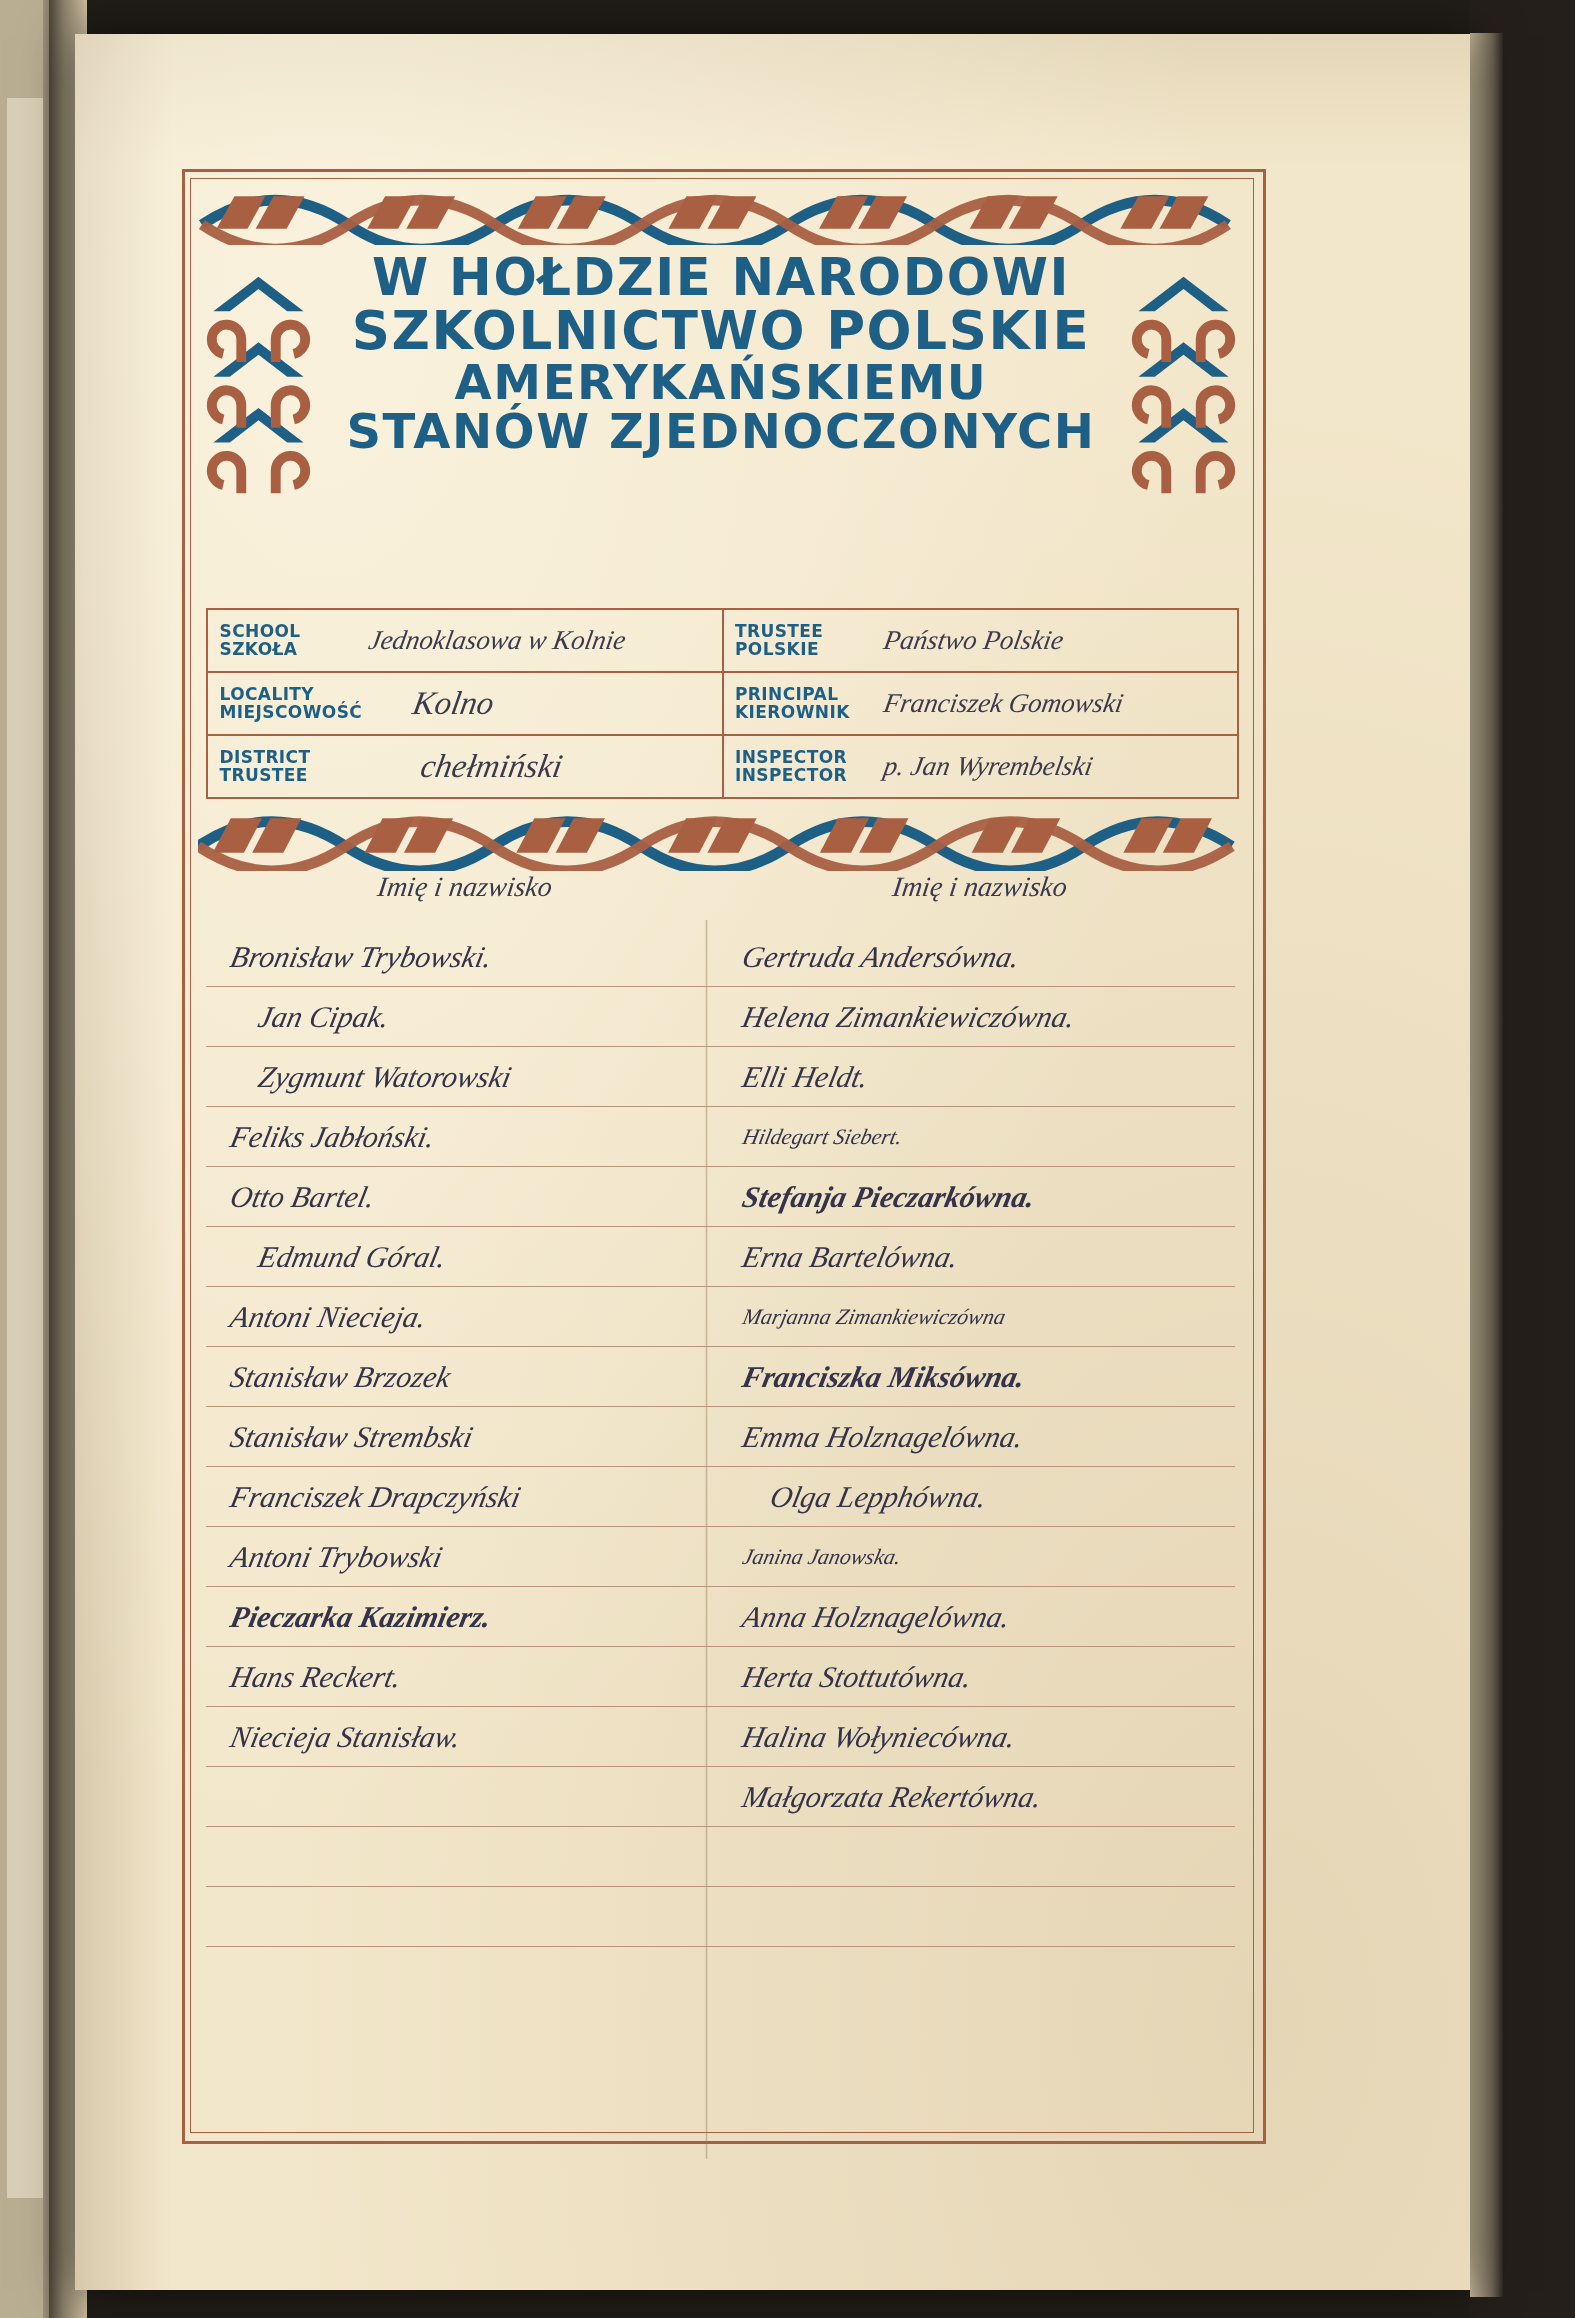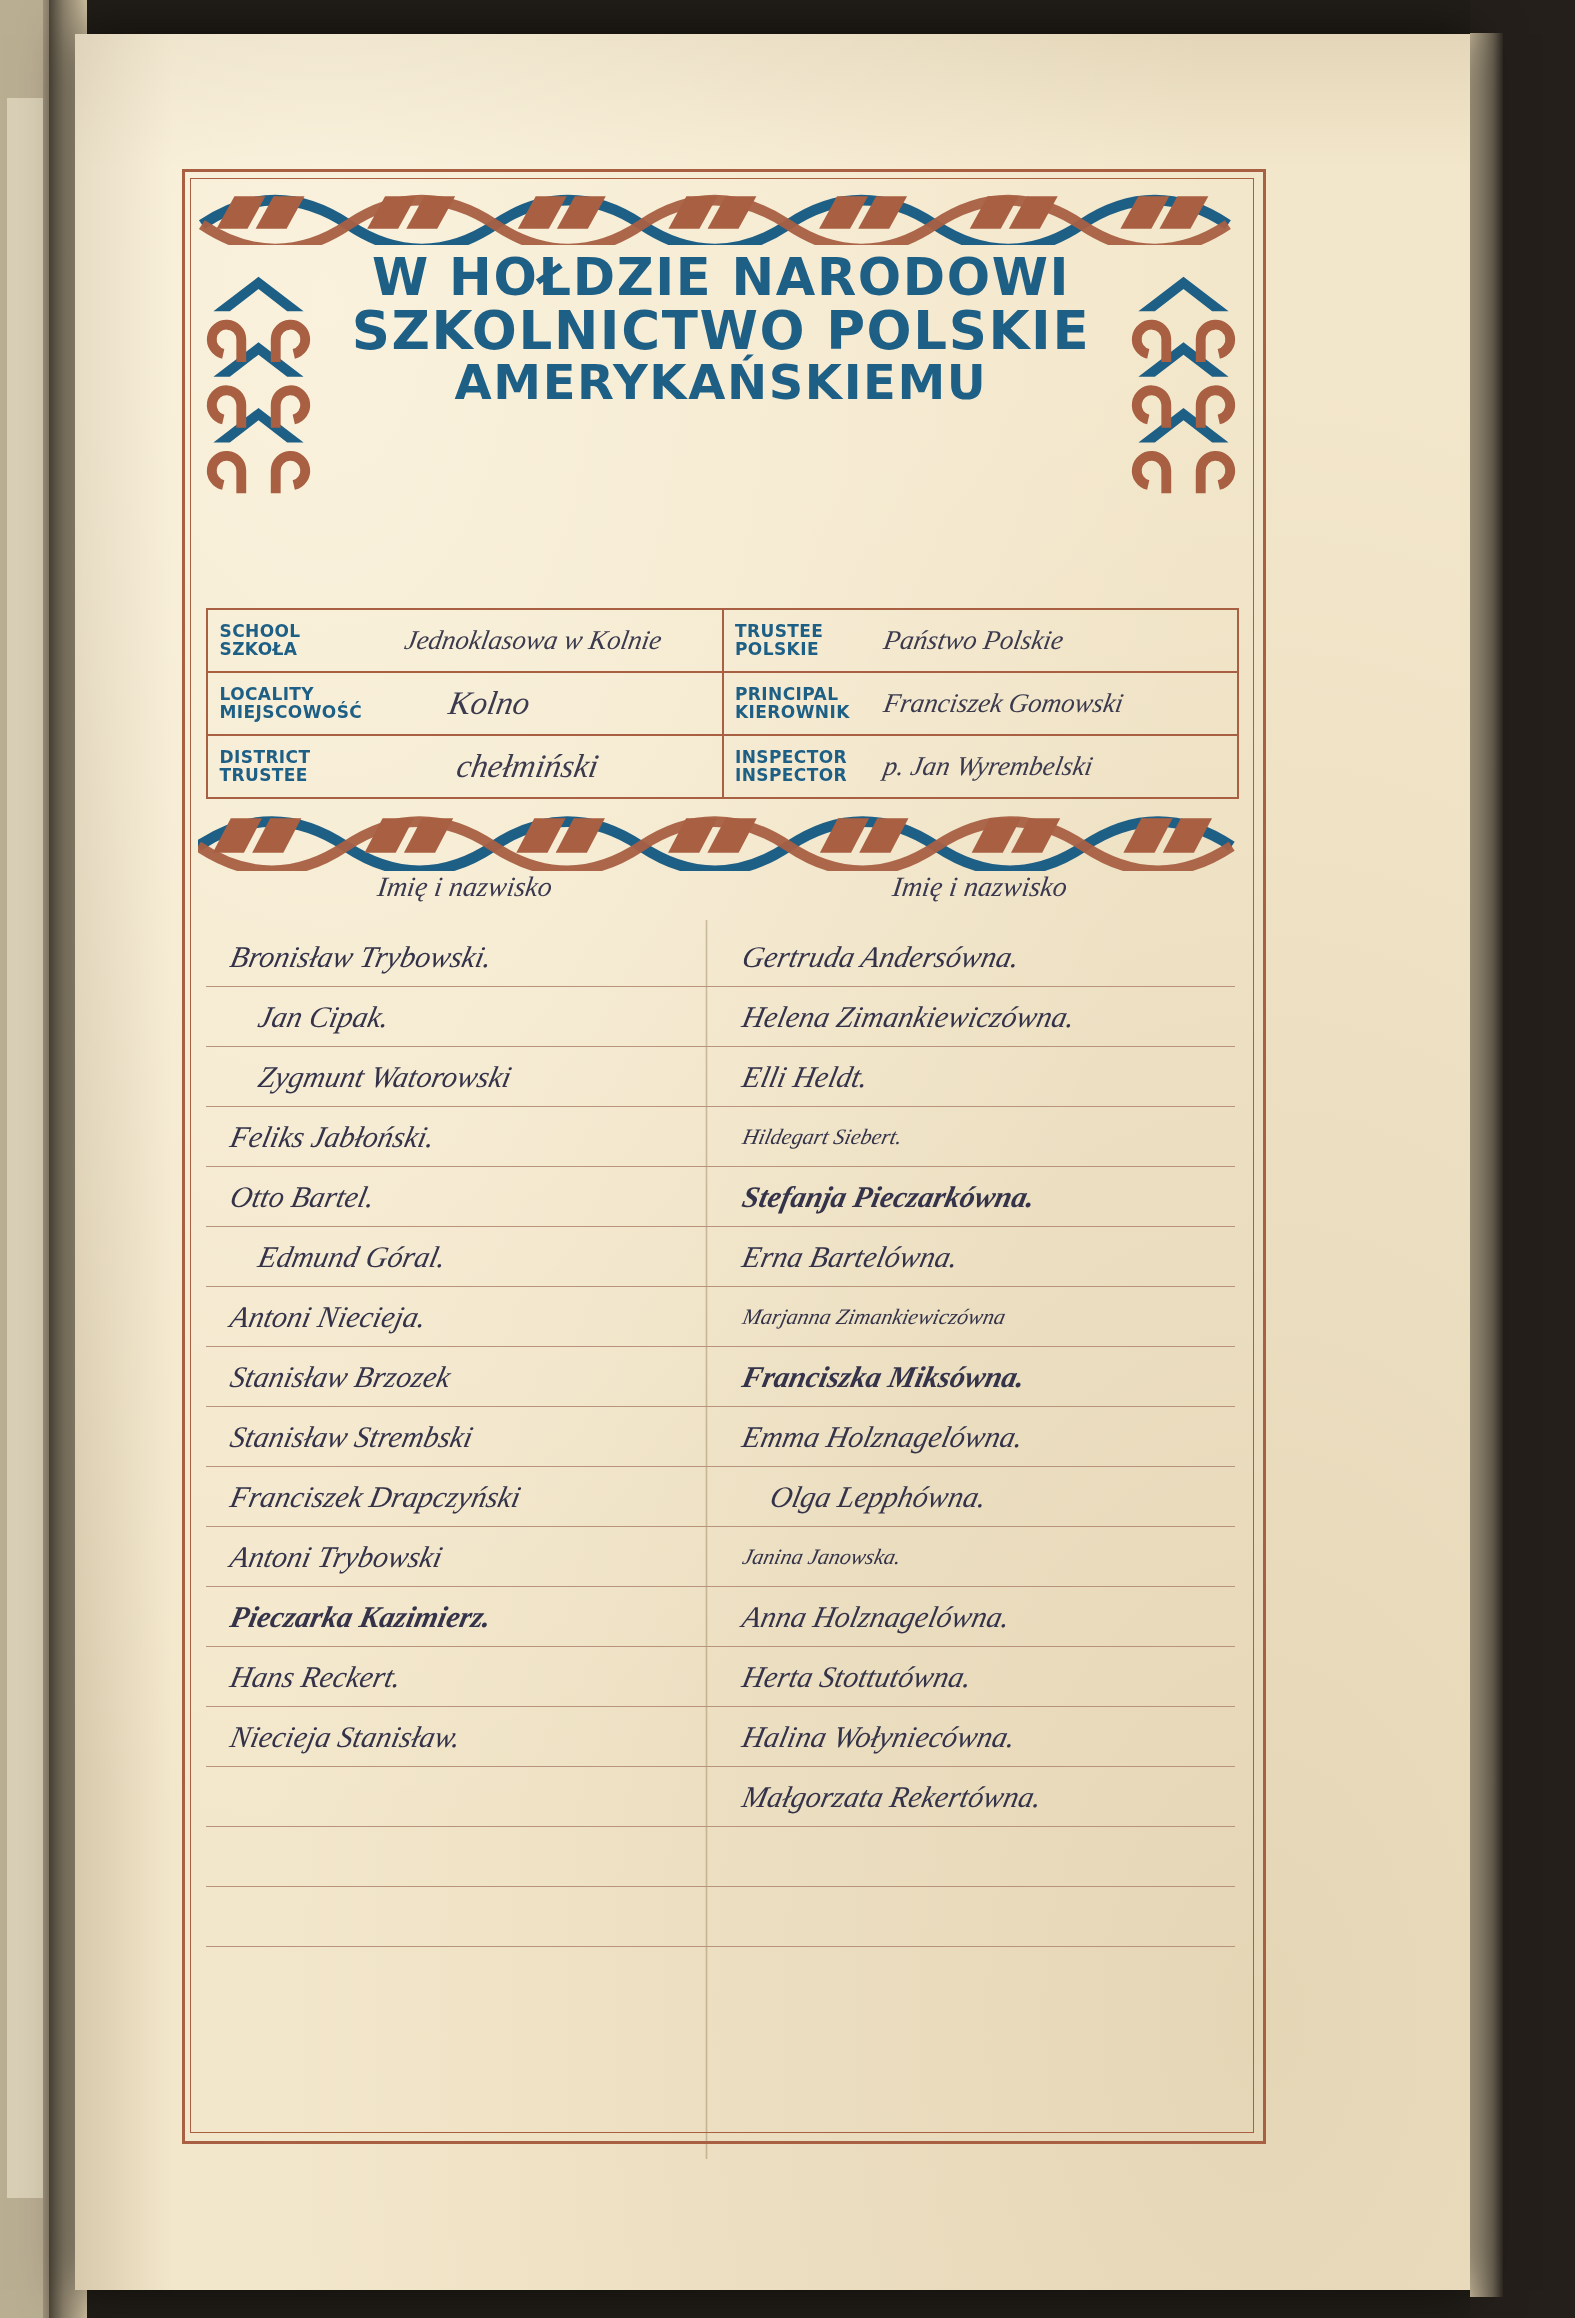--- a/index.html
+++ b/index.html
@@ -57,21 +57,21 @@
   
   .side-orn{position:absolute;width:107px;height:246px;}
   .side-l{left:6.6px;top:74px;}
   .side-r{right:6.6px;top:74px;}
 
   
   .info{position:absolute;left:131px;top:574px;width:1029px;border:2.5px solid #a85f42;}
   .info-row{display:flex;border-bottom:2.5px solid #a85f42;height:61px;}
   .info-row:last-child{border-bottom:none;}
   .cellgroup{display:flex;align-items:center;width:50%;}
-  .cellgroup.left{border-right:2.5px solid #a85f42;gap:36px;}
+  .cellgroup.left{border-right:2.5px solid #a85f42;}
   .lbl{font-family:"DejaVu Sans",sans-serif;font-weight:bold;color:#1e5f86;
        font-size:17px;line-height:1.05;padding-left:11.5px;width:144px;letter-spacing:0.4px;}
   .lbl .en{display:block;}
   .lbl .pl{display:block;}
   .val{flex:1;font-family:"Liberation Serif",serif;font-style:italic;color:#3b3a4e;
        font-size:27px;padding-left:4.9px;white-space:nowrap;overflow:hidden;
        transform:skewX(-10deg);}
   .val.big{font-size:33px;}
 
   
@@ -170,20 +170,21 @@
           <path d="M22,272 a18,18 0 1 1 22,-18 l0,28"></path>
           <path d="M108,272 a18,18 0 1 0 -22,-18 l0,28"></path>
         </g>
       </svg>
     </div>
 
     <div class="title-lines">
       <div class="tl tl2">W HOŁDZIE NARODOWI</div>
       <div class="tl tl1">SZKOLNICTWO POLSKIE</div>
       <div class="tl tl3">AMERYKAŃSKIEMU</div>
+      <div class="tl tl6">STANÓW ZJEDNOCZONYCH</div>
     </div>
   </div>
 
   <div class="info">
 
     <div class="info-row">
       <div class="cellgroup left">
         <div class="lbl">
           <span class="en">SCHOOL</span>
           <span class="pl">SZKOŁA</span>

